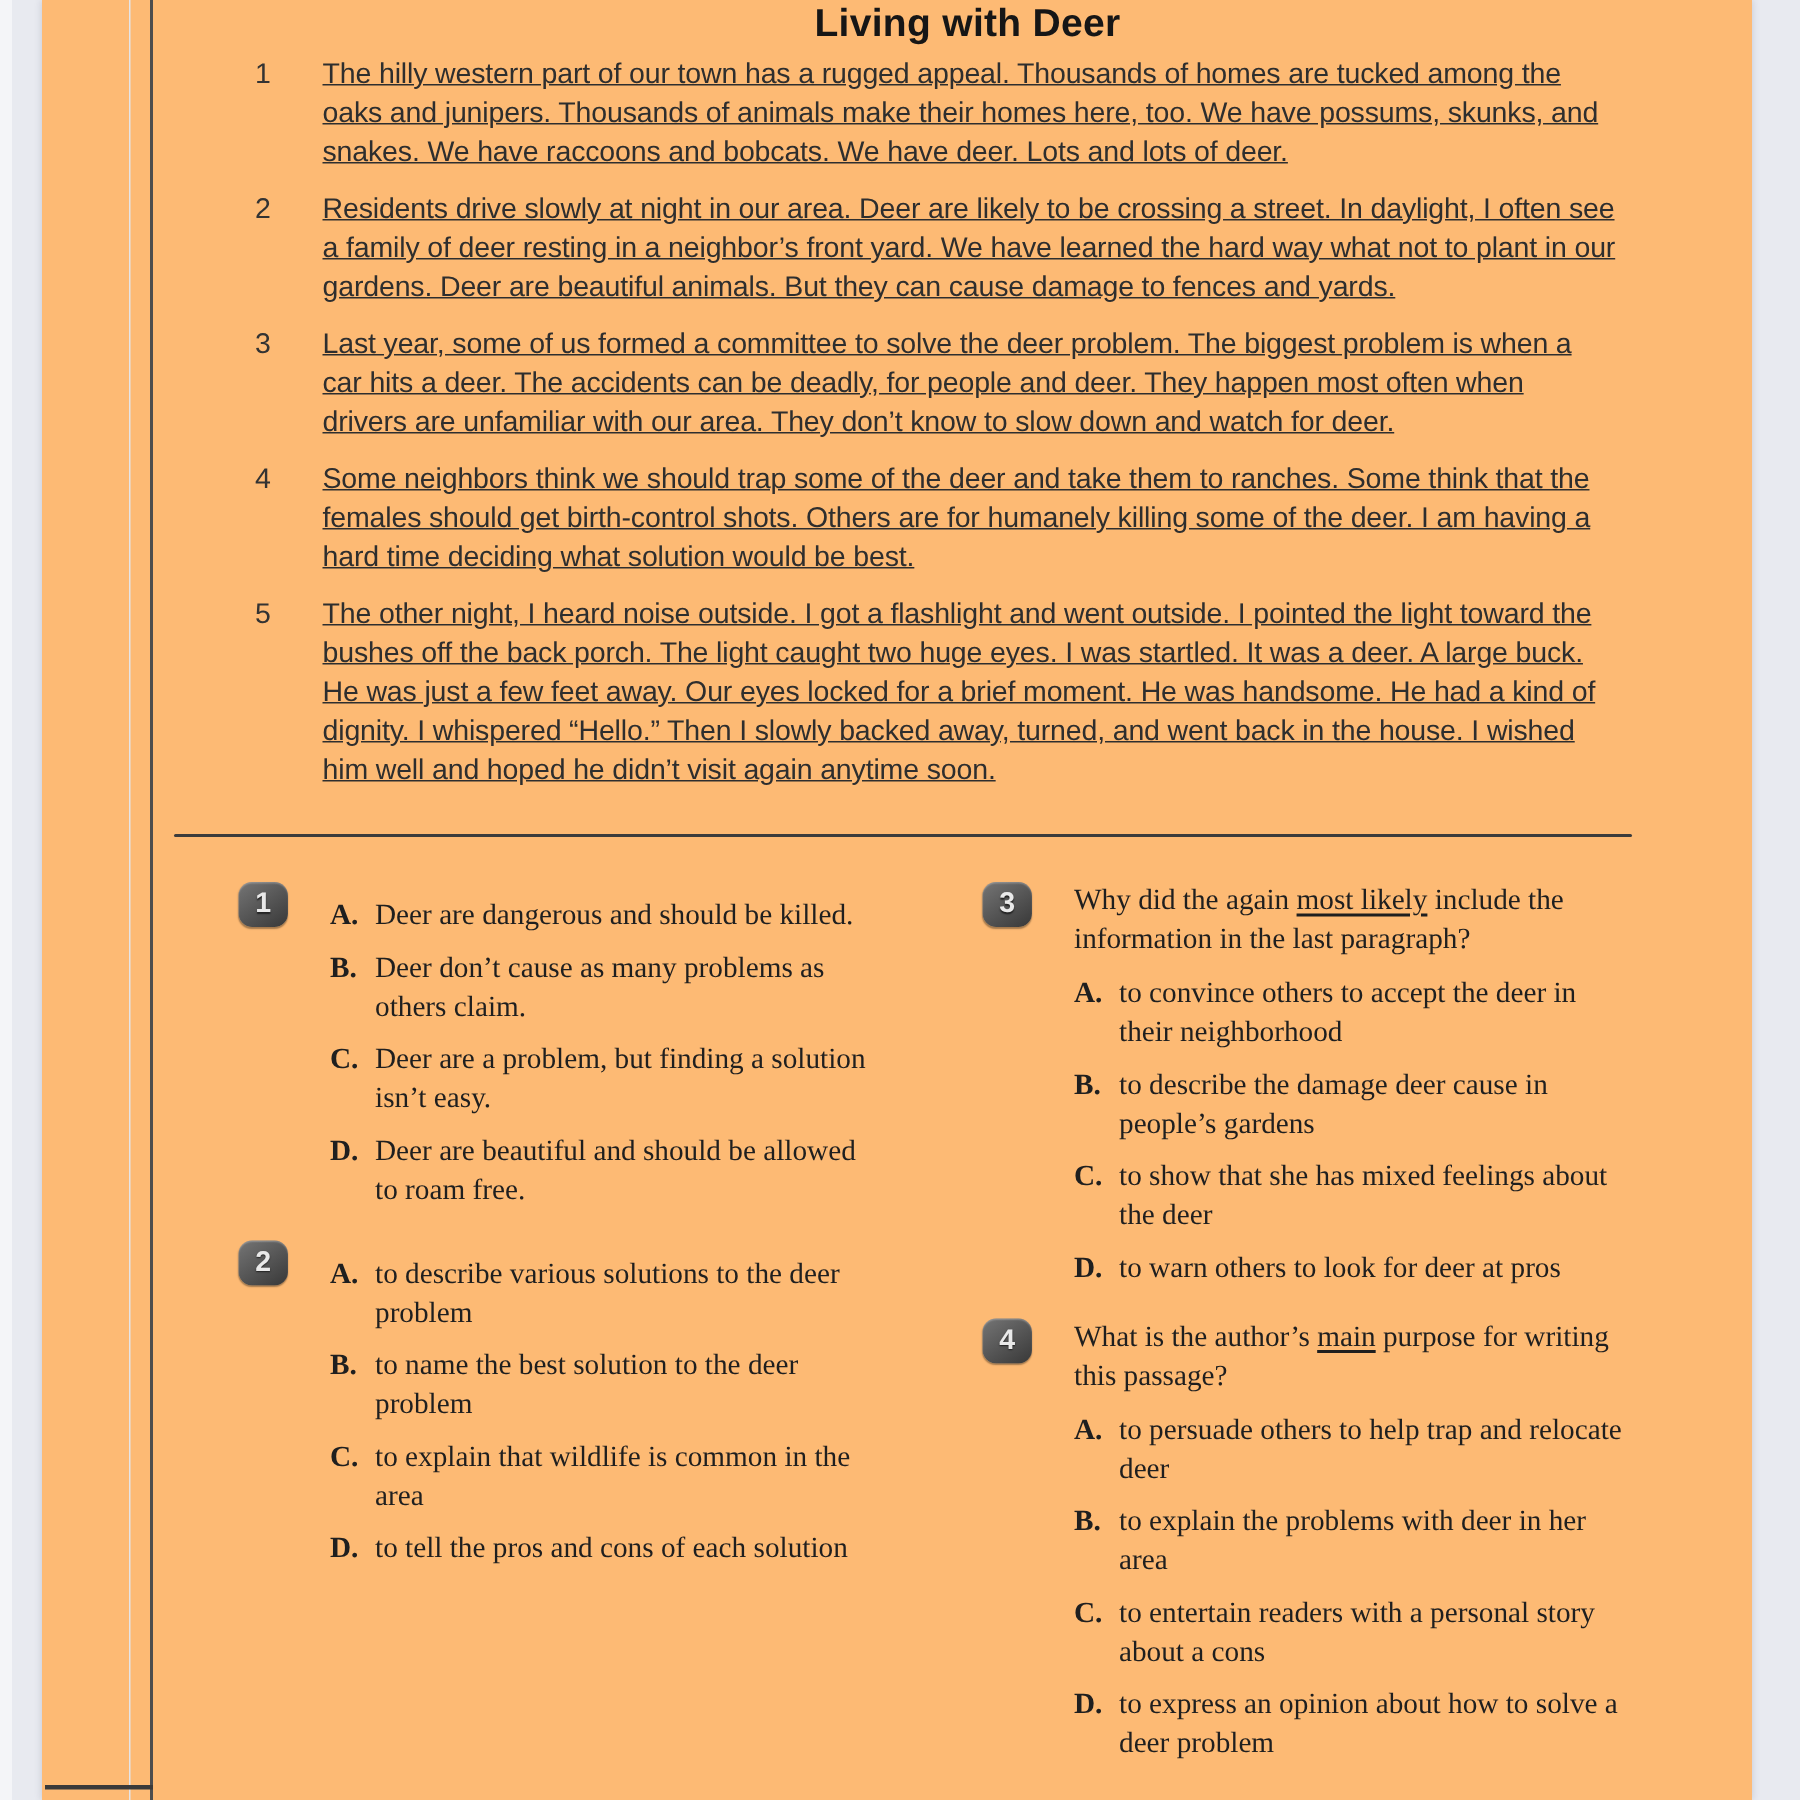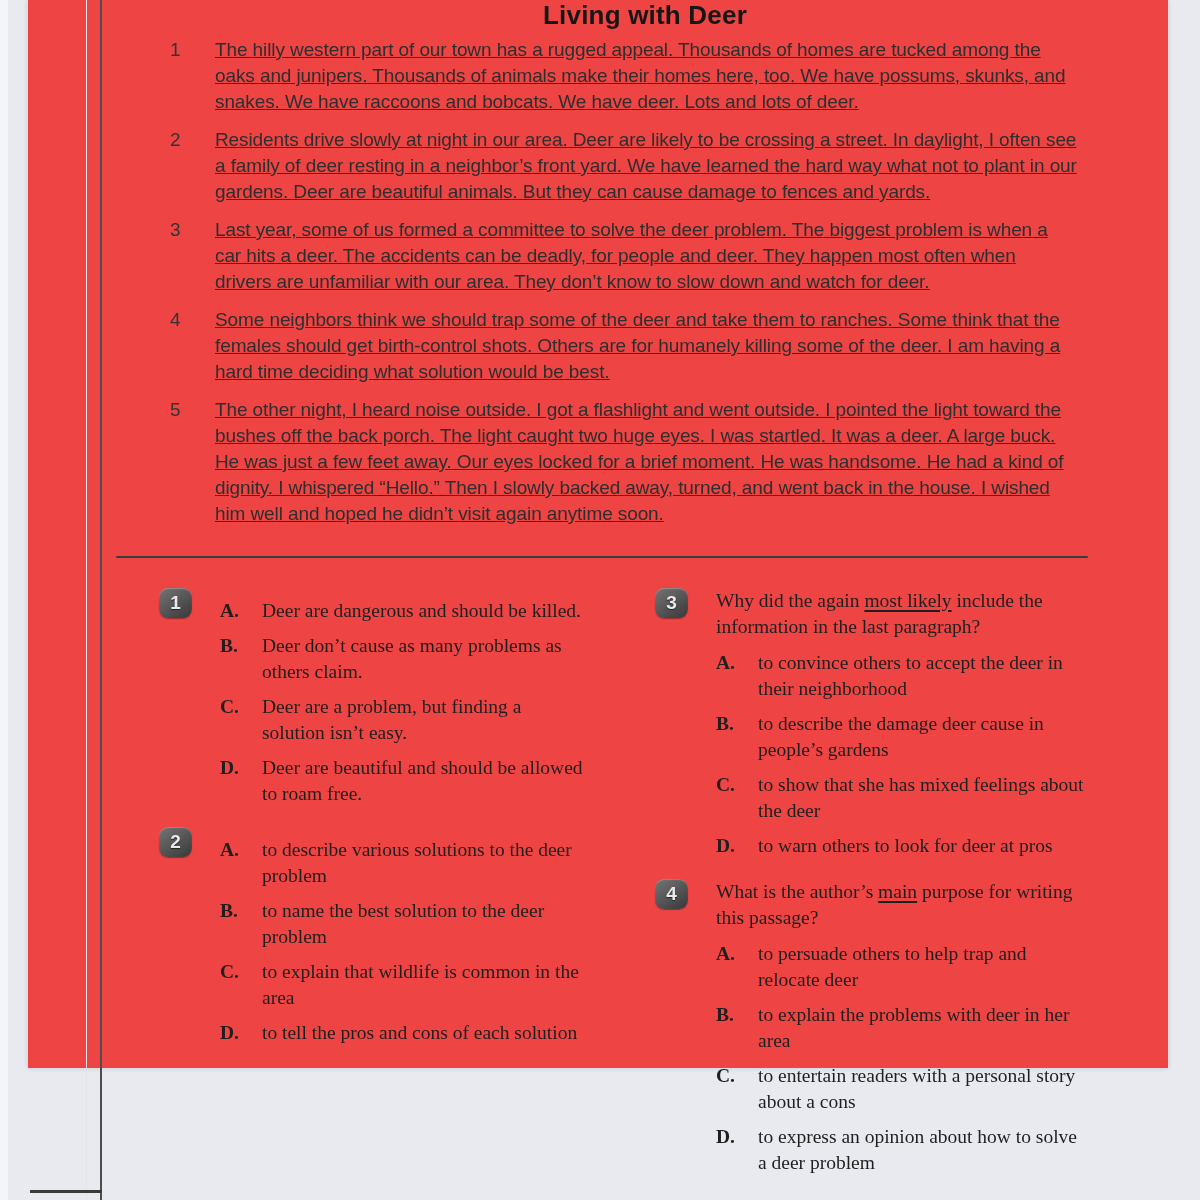--- a/index.html
+++ b/index.html
@@ -5,22 +5,22 @@
   html,body{margin:0;padding:0;}
   body{
     width:1200px;height:1200px;position:relative;overflow:hidden;
     background:#e8eaf0;
     font-family:"Liberation Sans",sans-serif;
   }
   .edge-highlight{
     position:absolute;left:0;top:0;width:8px;height:1200px;background:#f4f5f8;
   }
   .page{
-    position:absolute;left:28px;top:0;width:1140px;height:1068px;
-    background:#ef4444;
+    position:absolute;left:28px;top:0;width:1140px;height:1200px;
+    background:#fdba74;
     box-shadow:0 0 5px rgba(40,45,70,0.18);
   }
   .fold-line{
     position:absolute;left:58px;top:0;width:1px;height:1200px;background:#e3e4e8;
   }
   .margin-rule{
     position:absolute;left:72px;top:0;width:2px;height:1200px;background:#4d4d4d;
   }
   .bottom-mark{
     position:absolute;left:2px;top:1190px;width:72px;height:3px;background:#3a3a3a;
@@ -53,21 +53,21 @@
     display:flex;align-items:center;justify-content:center;
     box-shadow:0 1px 1px rgba(0,0,0,0.35), inset 0 1px 1px rgba(255,255,255,0.25);
     text-shadow:0 1px 1px #222;
   }
   .qbody{width:368px;}
   .qtext{margin:0;font-size:19.5px;line-height:26px;}
   .ul{text-decoration:underline;text-underline-offset:3px;text-decoration-thickness:1.5px;}
   .opt{display:flex;margin-top:9px;font-size:19.5px;line-height:26px;}
   .opt:first-of-type{margin-top:10px;}
   .letter{flex:0 0 30px;font-weight:bold;}
-  .otext{flex:1;margin-left:12px;}
+  .otext{flex:1;}
 </style>
 </head>
 <body>
 
 <div class="edge-highlight"></div>
 
 <div class="page">
   <div class="fold-line"></div>
   <div class="margin-rule"></div>
   <div class="bottom-mark"></div>

